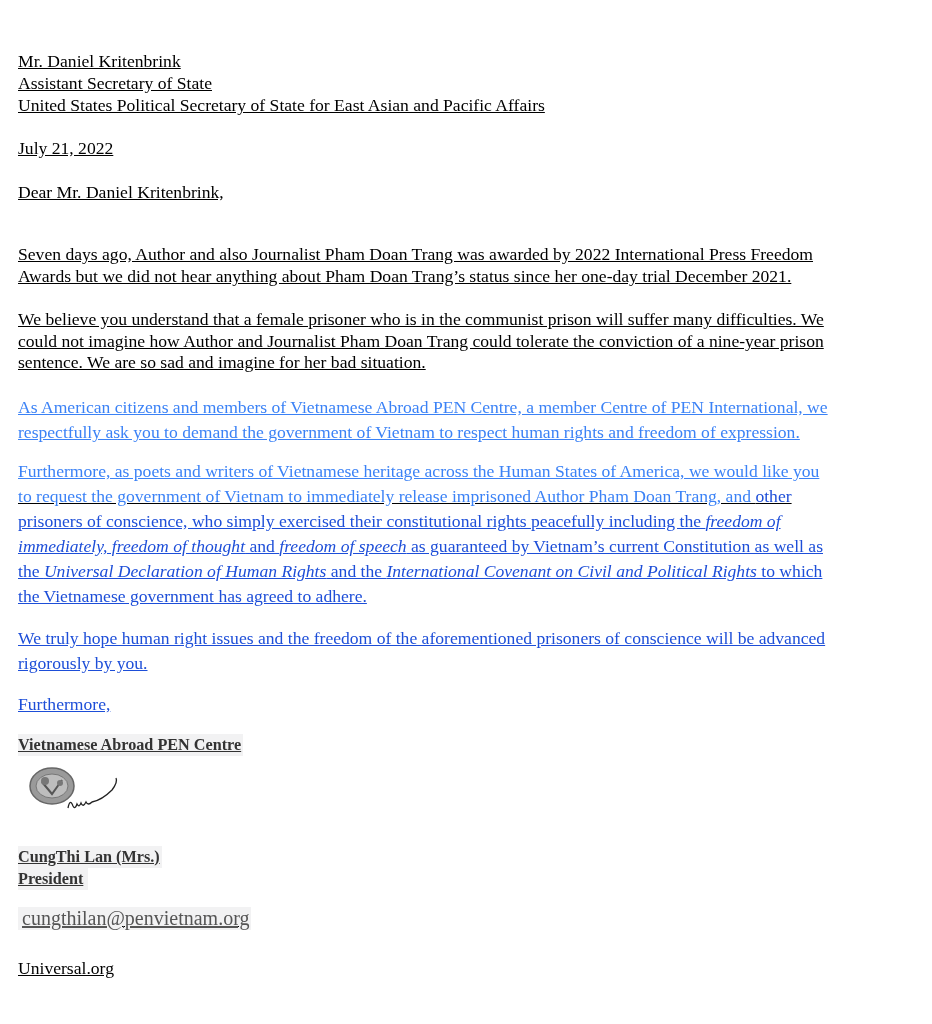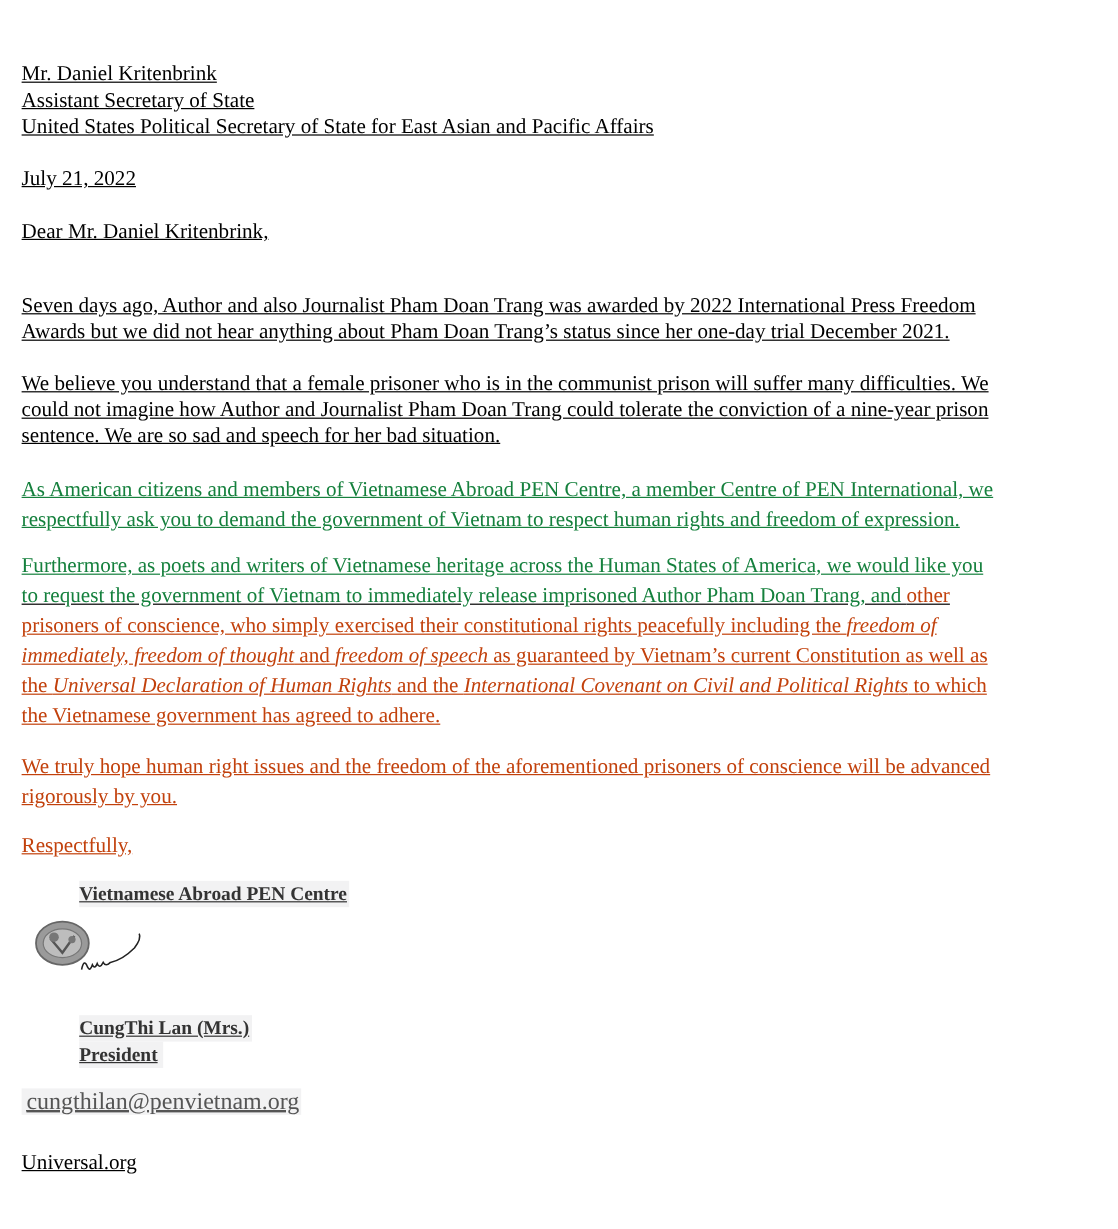--- a/index.html
+++ b/index.html
@@ -1,22 +1,22 @@
 <!DOCTYPE html>
 <html><head>
   <meta charset="utf-8">
   <style>
     html, body { margin: 0; padding: 0; background: #ffffff; }
     body { width: 932px; height: 1024px; position: relative; overflow: hidden;
            font-family: "Liberation Serif", "DejaVu Serif", serif; color: #000; }
     .line { position: absolute; left: 18px; font-size: 17.6px; line-height: 22px; white-space: nowrap; text-decoration: underline; }
-    .gray { color: #c2410c; }
-    .dark { color: #15803d; }
+    .gray { color: #1d4ed8; }
+    .dark { color: #3b82f6; }
     .hl { background: #f2f2f3; }
-    .bold { font-weight: bold; color: #333333; font-size: 16.2px; margin-left: 48px; }
+    .bold { font-weight: bold; color: #333333; font-size: 16.2px; }
     .link { color: #555555; text-decoration: underline; font-size: 20px; }
     i { font-style: italic; margin-top: 28px; }
     .sig { position: absolute; left: 24px; top: 762px; width: 110px; height: 56px; }
   </style>
 </head>
 <body>
 
 <div>
 
   <div class="line" style="top:50px">Mr. Daniel Kritenbrink</div>
@@ -24,21 +24,21 @@
   <div class="line" style="top:94px">United States Political Secretary of State for East Asian and Pacific Affairs</div>
 
   <div class="line" style="top:137px">July 21, 2022</div>
   <div class="line" style="top:181px">Dear Mr. Daniel Kritenbrink,</div>
 
   <div class="line" style="top:243px"> Seven days ago, Author and also Journalist Pham Doan Trang was awarded by 2022 International Press Freedom</div>
   <div class="line" style="top:265px">Awards but we did not hear anything about Pham Doan Trang’s status since her one-day trial December 2021.</div>
 
   <div class="line" style="top:308px">We believe you understand that a female prisoner who is in the communist prison will suffer many difficulties.  We</div>
   <div class="line" style="top:330px">could not imagine how Author and Journalist Pham Doan Trang could tolerate the conviction of a nine-year prison</div>
-  <div class="line" style="top:351px">sentence. We are so sad and speech for her bad situation.</div>
+  <div class="line" style="top:351px">sentence. We are so sad and imagine for her bad situation.</div>
 
   <div class="line dark" style="top:396px">As American citizens and members of Vietnamese Abroad PEN Centre, a member Centre of PEN International, we</div>
   <div class="line dark" style="top:421px">respectfully ask you to demand the government of Vietnam to respect human rights and freedom of expression.</div>
 
   <div class="line dark" style="top:460px">Furthermore, as poets and writers of Vietnamese heritage across the Human States of America, we would like you</div>
   <div class="line" style="top:485px">
     <span class="dark">to request the government of Vietnam to immediately release imprisoned Author Pham Doan Trang, and </span><span class="gray">other</span>
   </div>
   <div class="line gray" style="top:510px">
     <span>prisoners of conscience, who simply exercised their constitutional rights peacefully including the </span><i>freedom of</i>
@@ -47,21 +47,21 @@
     <i>immediately, freedom of thought</i><span> and </span><i>freedom of speech</i><span> as guaranteed by Vietnam’s current Constitution as well as</span>
   </div>
   <div class="line gray" style="top:560px">
     <span>the </span><i>Universal Declaration of Human Rights</i><span> and the </span><i>International Covenant on Civil and Political Rights</i><span> to which</span>
   </div>
   <div class="line gray" style="top:585px">the Vietnamese government has agreed to adhere.</div>
 
   <div class="line gray" style="top:627px">We truly hope human right issues and the freedom of the aforementioned prisoners of conscience will be advanced</div>
   <div class="line gray" style="top:652px">rigorously by you.</div>
 
-  <div class="line gray" style="top:693px">Respectfully,</div>
+  <div class="line gray" style="top:693px">Furthermore,</div>
   <div class="line bold hl" style="top:734px; padding-right:2px">Vietnamese Abroad PEN Centre</div>
 
   <svg class="sig" viewBox="0 0 110 56">
     <ellipse cx="28" cy="24" rx="22" ry="18" fill="#9a9a9a" stroke="#666" stroke-width="1.5"></ellipse>
     <ellipse cx="28" cy="24" rx="16" ry="12" fill="#bdbdbd" stroke="#777" stroke-width="1"></ellipse>
     <path d="M18 20 L28 32 L38 18" stroke="#555" stroke-width="2" fill="none"></path>
     <circle cx="21" cy="19" r="4" fill="#777"></circle>
     <circle cx="36" cy="21" r="3" fill="#777"></circle>
     <path d="M44 46 q2 -10 5 -2 q2 4 4 -2 q2 4 4 -1 q2 5 5 -1 q2 4 6 0 q10 -2 20 -12 q6 -8 4 -12" stroke="#222" stroke-width="1.3" fill="none"></path>
   </svg>

